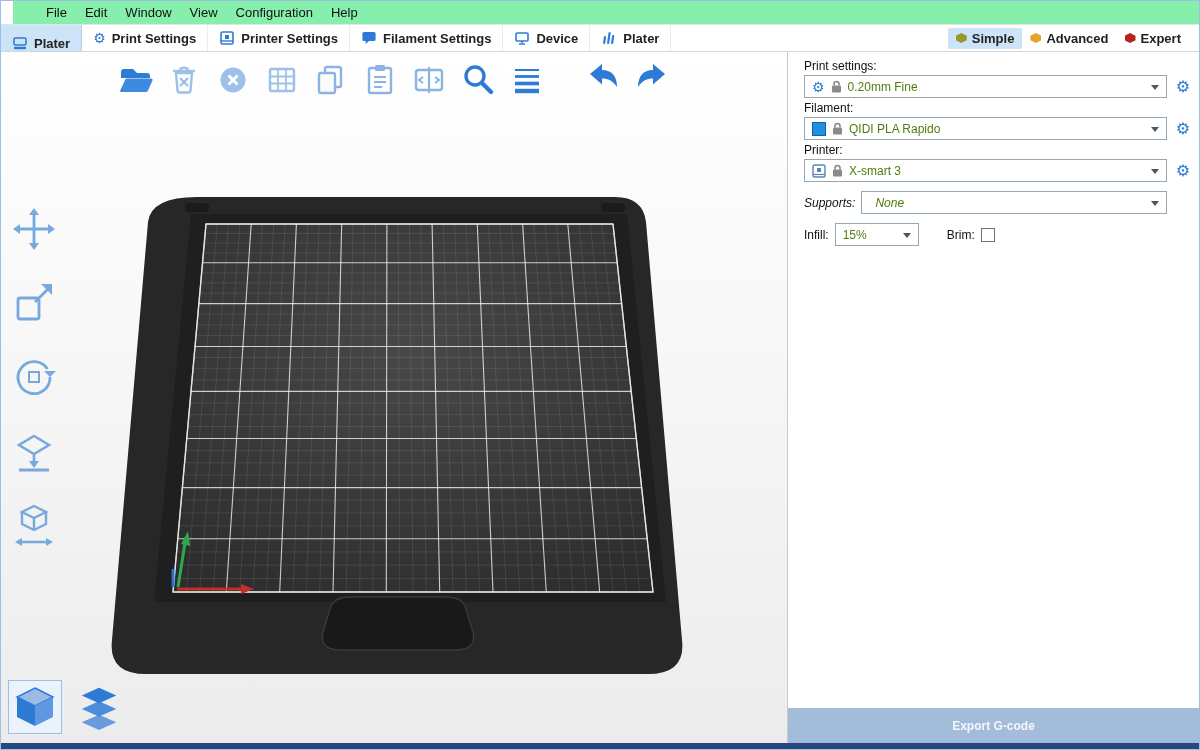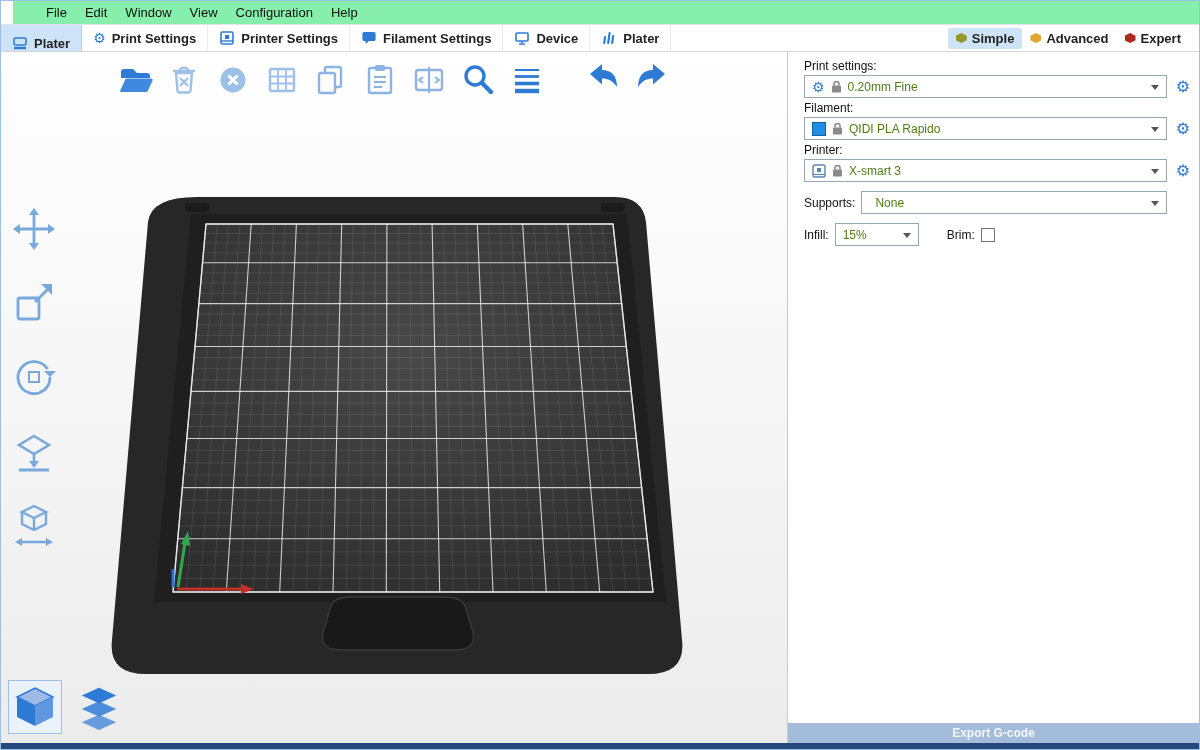--- a/index.html
+++ b/index.html
@@ -52,25 +52,25 @@
   .panel { flex:1 1 auto; border-left:1px solid #c9c9c9; background:#fff; position:relative; padding:4px 6px 0 16px; }
   .field-label { font-size:12px; color:#111; margin:3px 0 2px; }
   .combo-row { display:flex; align-items:center; gap:6px; margin-bottom:3px; }
   .combo { flex:1 1 auto; height:23px; border:1px solid #94a7b7; background:#fff; display:flex; align-items:center; gap:6px; padding:0 7px; cursor:default; }
   .combo-text { font-size:12px; color:#4d7c0f; white-space:nowrap; overflow:hidden; }
   .chev { margin-left:auto; width:0; height:0; border:4px solid transparent; border-top:5px solid #555; margin-top:5px; flex:0 0 auto; }
   .gear-btn { width:20px; height:20px; display:flex; align-items:center; justify-content:center; font-size:16px; color:#2e7bd6; cursor:default; font-family:"DejaVu Sans",sans-serif; }
   .swatch { width:14px; height:14px; border:1px solid #10629e; flex:0 0 auto; }
   .inline-row { display:flex; align-items:center; gap:6px; margin-top:9px; }
   .inline-row .combo { margin-bottom:0;gap:36px; }
-  .row-pad { padding-right:26px; }
+  .row-pad { padding-right:26px;font-style:italic; }
   .small-combo { flex:0 0 78px; }
   .brim-label { margin-left:22px; }
   .checkbox { width:14px; height:14px; border:1px solid #707070; background:#fff; cursor:default; }
-  .export-btn { position:absolute; left:0; right:0; bottom:0; height:20px; display:flex; align-items:center; justify-content:center; font-size:12px; font-weight:bold; color:#f2f7fd; cursor:default; }
+  .export-btn { position:absolute; left:0; right:0; bottom:0; height:35px; display:flex; align-items:center; justify-content:center; font-size:12px; font-weight:bold; color:#f2f7fd; cursor:default; }
 
   .statusbar { height:6px; flex:0 0 auto; }
 
   .lock-svg, .printer-mini { flex:0 0 auto; }
 </style>
 </head>
 <body>
 
 <div class="window">
 

